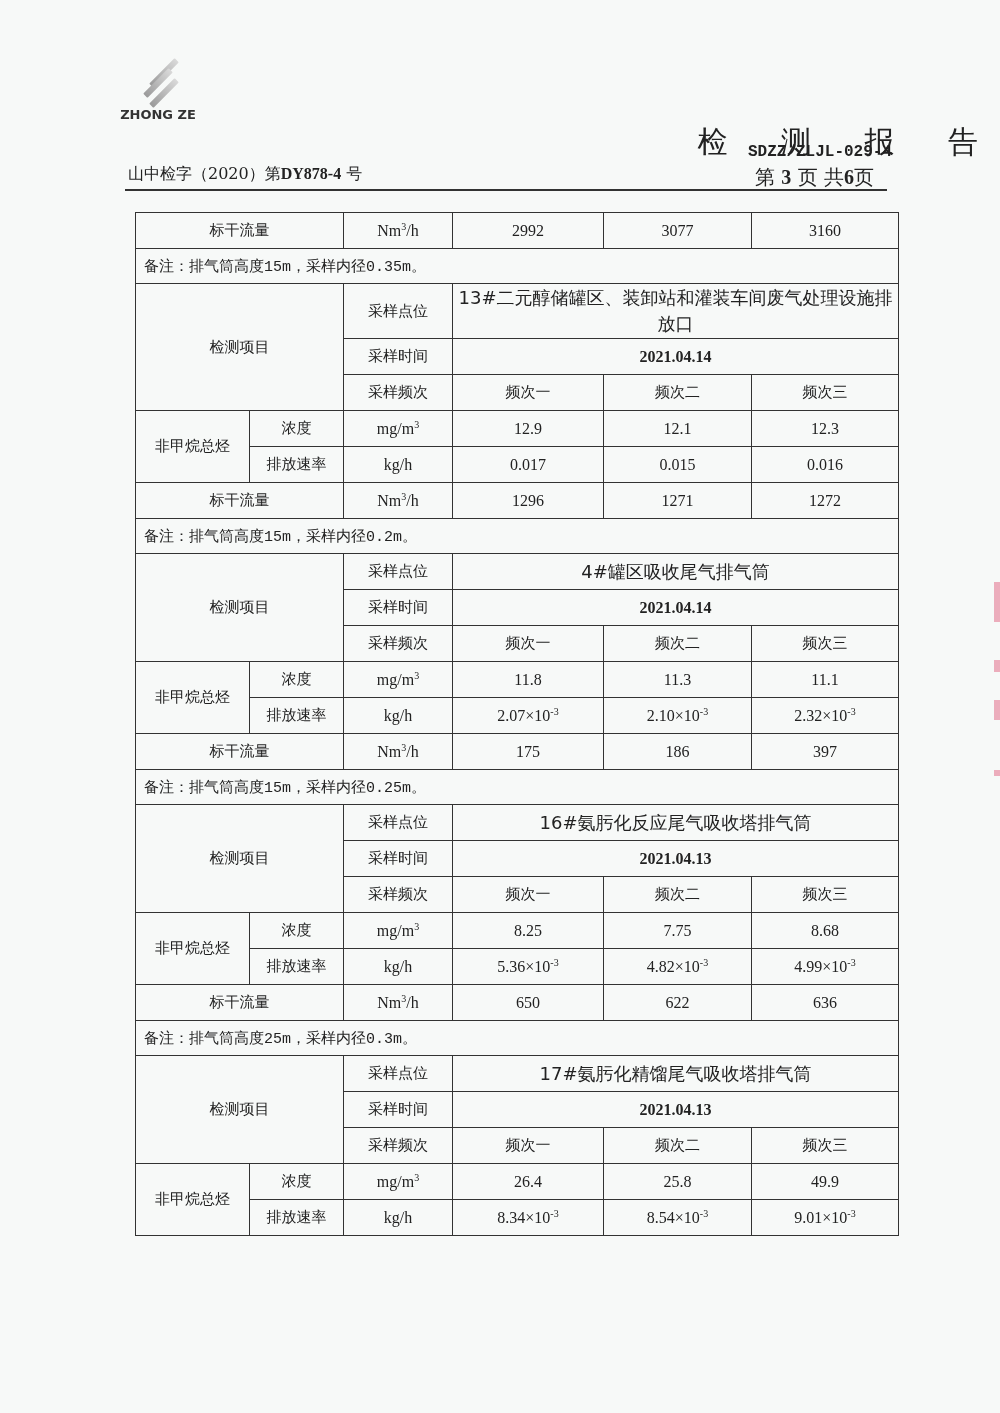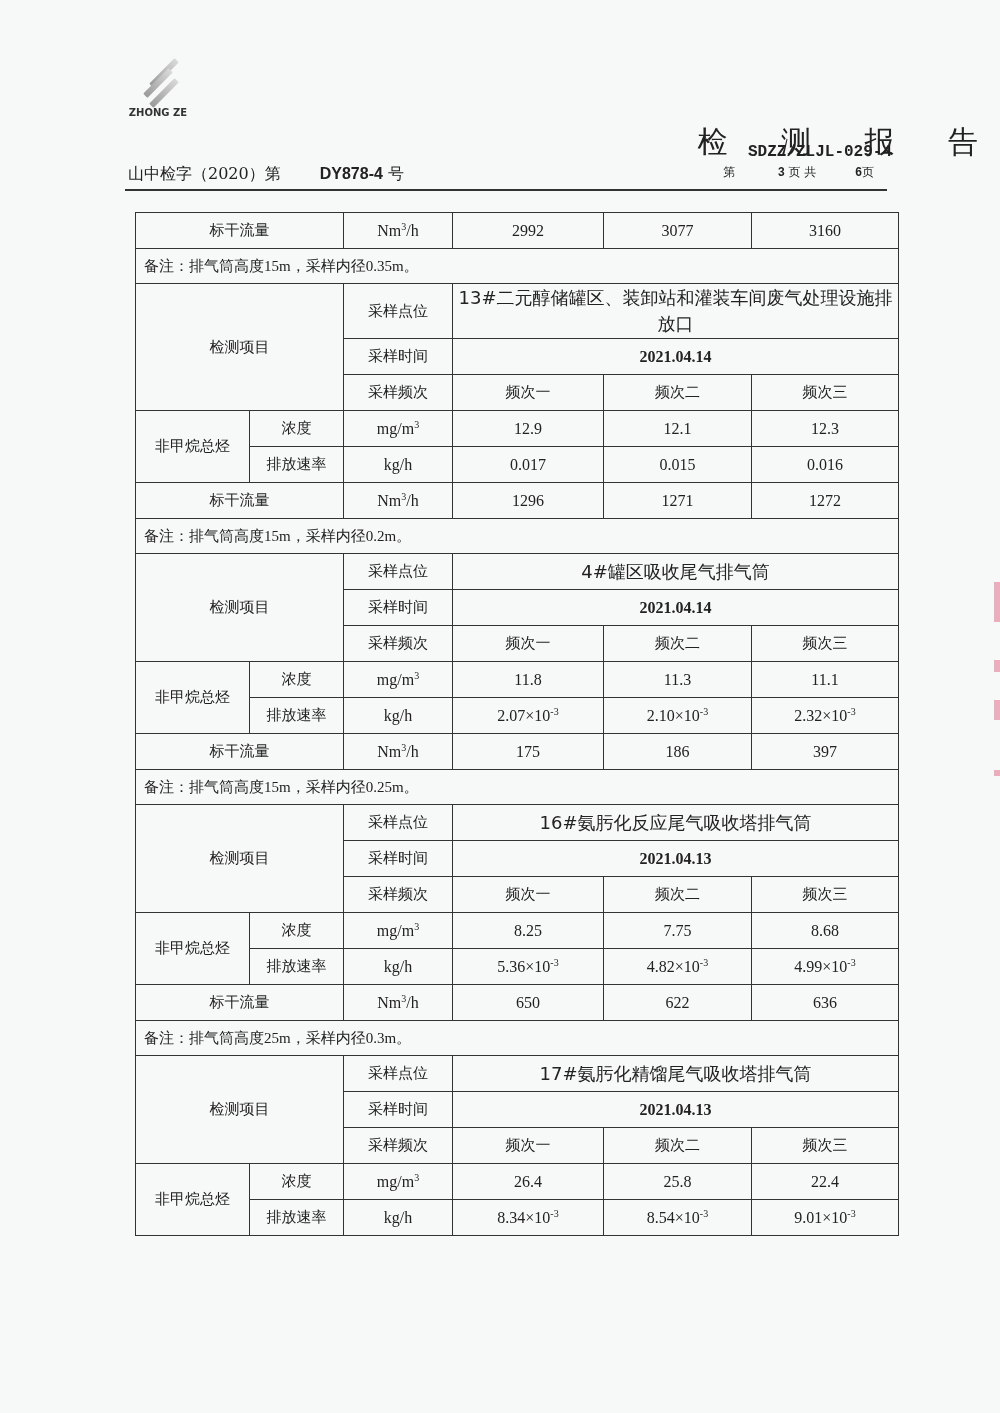--- a/index.html
+++ b/index.html
@@ -3,32 +3,32 @@
   <meta charset="utf-8">
   <style>
     html, body { margin: 0; padding: 0; }
     body {
       width: 1000px; height: 1413px; background: #f7f9f8; position: relative; overflow: hidden;
       font-family: "DejaVu Serif", "Liberation Serif", serif; color: #222;
     }
     .logo { position: absolute; left: 118px; top: 62px; width: 80px; height: 62px; }
     .logo .bars { position: absolute; left: 20px; top: 0; width: 44px; height: 44px; }
     .logo .bar { position: absolute; width: 36px; height: 6px; background: linear-gradient(90deg,#9a9a9a,#d9d9d9); transform: rotate(-45deg); border-radius: 1px; }
-    .logo .name { position: absolute; left: 0; top: 45px; width: 80px; text-align: center; font-family: "DejaVu Sans", sans-serif; font-weight: bold; font-size: 10px; color: #333; letter-spacing: 0; }
+    .logo .name { position: absolute; left: 0; top: 45px; width: 80px; text-align: center; font-family: "DejaVu Sans", sans-serif; font-weight: bold; font-size: 13px; color: #333; letter-spacing: 0; }
     .doc-code { position: absolute; right: 108px; top: 106px; font-family: Liberation Mono, monospace; font-weight: bold; font-size: 16px; margin-top: 37px; }
     .title { position: absolute; left: 0; right: 0; top: 122px; text-align: right; font-size: 30px; letter-spacing: 22px; font-family: "DejaVu Serif", serif; }
     .report-no { position: absolute; left: 128px; top: 164px; font-size: 16px; }
-    .report-no b, .page-info b { font-family: Liberation Sans, sans-serif; margin-left: 39px; }
-    .page-info { position: absolute; right: 126px; top: 164px; font-size: 12px; }
+    .report-no b, .page-info b { font-family: Liberation Serif, serif; }
+    .page-info { position: absolute; right: 126px; top: 164px; font-size: 20px; }
     .hr { position: absolute; left: 125px; width: 762px; top: 189px; height: 2px; background: #333; }
 
     table.report { position: absolute; left: 135px; top: 212px; width: 763px; border-collapse: collapse; table-layout: fixed; font-size: 16px; }
     table.report td { border: 1.5px solid #333; text-align: center; vertical-align: middle; height: 35px; padding: 0 4px; font-family: "Liberation Serif", "DejaVu Serif", serif; }
     table.report td.cjk { font-family: "DejaVu Sans", sans-serif; font-size: 15px; }
-    table.report td.note { text-align: left; padding-left: 8px; font-family: Liberation Serif, serif; font-size: 15px; height: 34px; }
+    table.report td.note { text-align: left; padding-left: 8px; font-family: Liberation Mono, monospace; font-size: 15px; height: 34px; }
     table.report td.bold { font-weight: bold; }
     table.report td.site { font-weight: normal; font-family: "DejaVu Sans", sans-serif; font-size: 18px; line-height: 26px; }
     sup { font-size: 10px; vertical-align: super; line-height: 0; }
     .red-mark { position: absolute; right: 0; width: 6px; background: #e57a95; opacity: .6; }
   </style>
 </head>
 <body>
 
 <div class="logo">
   <div class="bars">
@@ -209,21 +209,21 @@
       <td class="cjk">频次一</td>
       <td class="cjk">频次二</td>
       <td class="cjk">频次三</td>
     </tr>
     <tr>
       <td rowspan="2" class="cjk">非甲烷总烃</td>
       <td class="cjk">浓度</td>
       <td><span>mg/m</span><sup>3</sup></td>
       <td>26.4</td>
       <td>25.8</td>
-      <td>22.4</td>
+      <td>49.9</td>
     </tr>
     <tr>
       <td class="cjk">排放速率</td>
       <td>kg/h</td>
       <td><span>8.34×10</span><sup>-3</sup></td>
       <td><span>8.54×10</span><sup>-3</sup></td>
       <td><span>9.01×10</span><sup>-3</sup></td>
     </tr>
   </tbody>
 </table>

